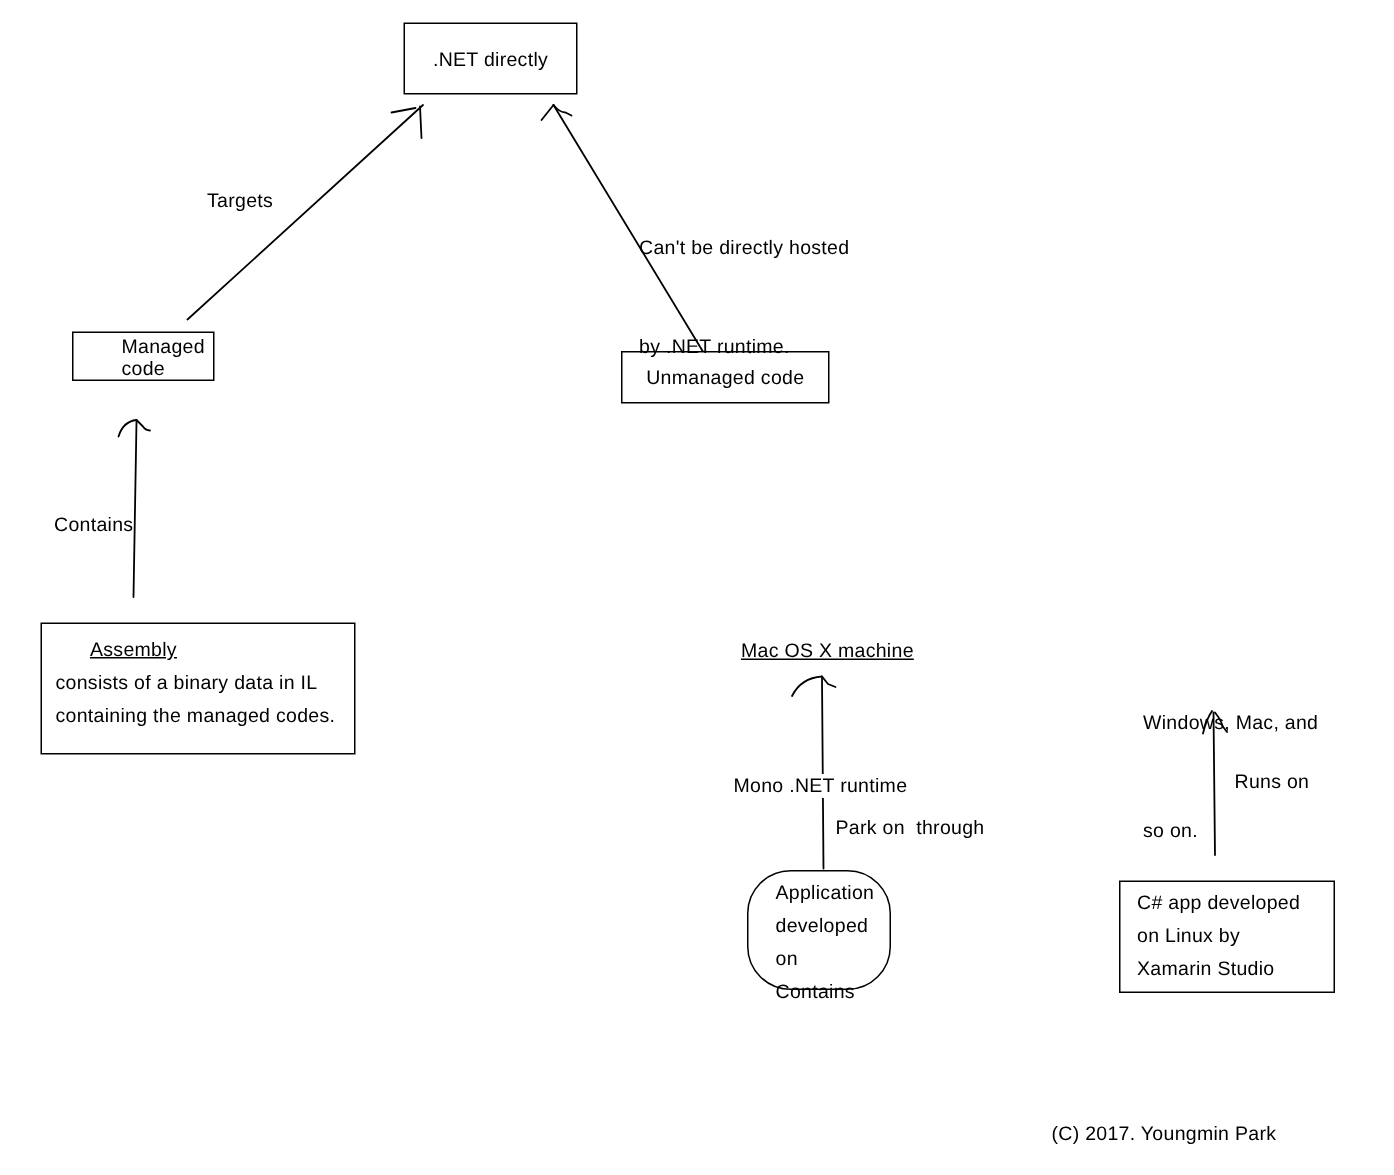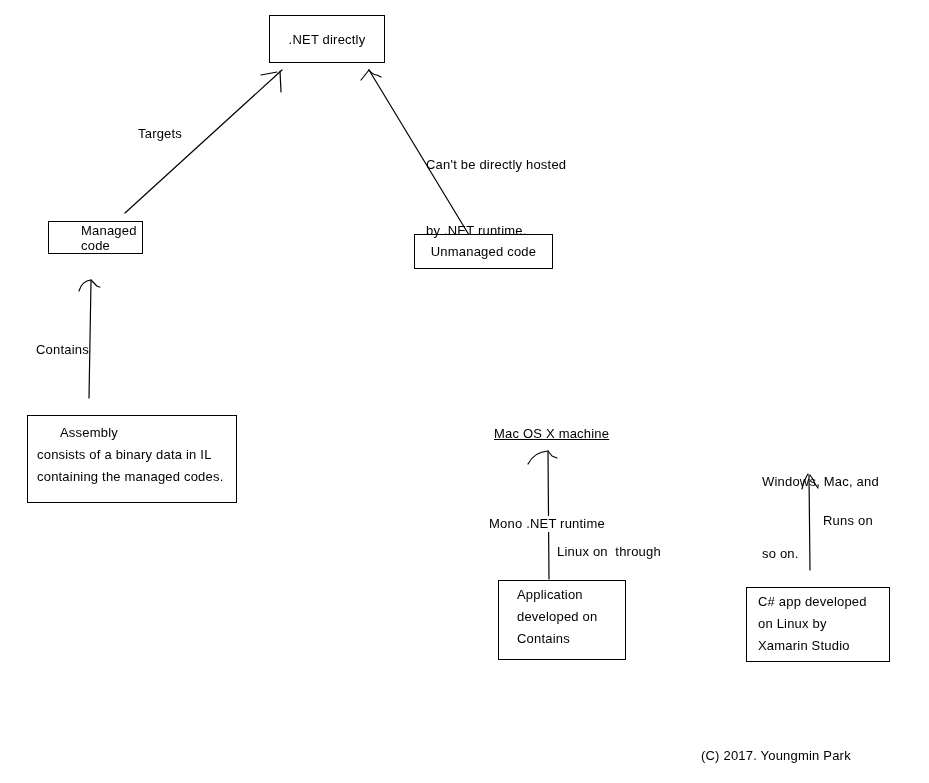--- a/index.html
+++ b/index.html
@@ -12,22 +12,22 @@
   .box { position:absolute; border:1px solid var(--ink); background:var(--bg);
          font-size:13px; letter-spacing:0.2px; }
   .box.center { display:flex; align-items:center; justify-content:center; }
   .box .bline { display:block; line-height:22px; }
   .label { position:absolute; font-size:13px; line-height:16px; letter-spacing:0.2px; white-space:pre; }
   .label .lline { display:block; }
   #box-net { left:269px; top:15px; width:116px; height:48px; }
   #box-managed { left:48px; top:221px; width:95px; height:33px;padding-left:32px; }
   #box-unmanaged { left:414px; top:234px; width:139px; height:35px; }
   #box-assembly { left:27px; top:415px; width:210px; height:88px; padding:6px 4px 0 9px; }
-  #box-assembly .indent { padding-left:23px; }
-  #box-application { left:498px; top:580px; width:128px; height:80px; padding:3px 0 0 18px; }
+  #box-assembly .indent { padding-left:23px;text-decoration:underline; }
+  #box-application { left:498px; top:580px; width:96px; height:80px; padding:3px 0 0 18px;border-radius:29px; }
   #box-csharp { left:746px; top:587px; width:144px; height:75px; padding:3px 0 0 11px; }
   #lbl-targets { left:138px; top:126px; }
   #lbl-cant { left:426px; top:110px; line-height:22px; }
   #lbl-contains { left:36px; top:342px; }
   #lbl-macos { left:494px; top:426px;text-decoration:underline; }
   #lbl-mono { left:487px; top:516px; background:var(--bg); padding:0 2px; }
   #lbl-runs-through { left:557px; top:544px; }
   #lbl-windows-mac { left:762px; top:422px; line-height:24px; }
   #lbl-runs-on { left:823px; top:513px; }
   #lbl-copyright { left:701px; top:706px; line-height:20px; }
@@ -101,21 +101,21 @@
     <span class="lline">Can't be directly hosted</span>
     <span class="lline">by .NET runtime.</span>
   </div>
 
   <div class="label" id="lbl-contains">Contains</div>
 
   <div class="label" id="lbl-macos">Mac OS X machine</div>
 
   <div class="label" id="lbl-mono">Mono .NET runtime</div>
 
-  <div class="label" id="lbl-runs-through">Linux on  through</div>
+  <div class="label" id="lbl-runs-through">Park on  through</div>
 
   <div class="label" id="lbl-windows-mac">
     <span class="lline">Windows, Mac, and</span>
     <span class="lline">so on.</span>
   </div>
 
   <div class="label" id="lbl-runs-on">Runs on</div>
 
   <div class="label" id="lbl-copyright">
     <span class="lline">(C) 2017. Youngmin Park</span>

